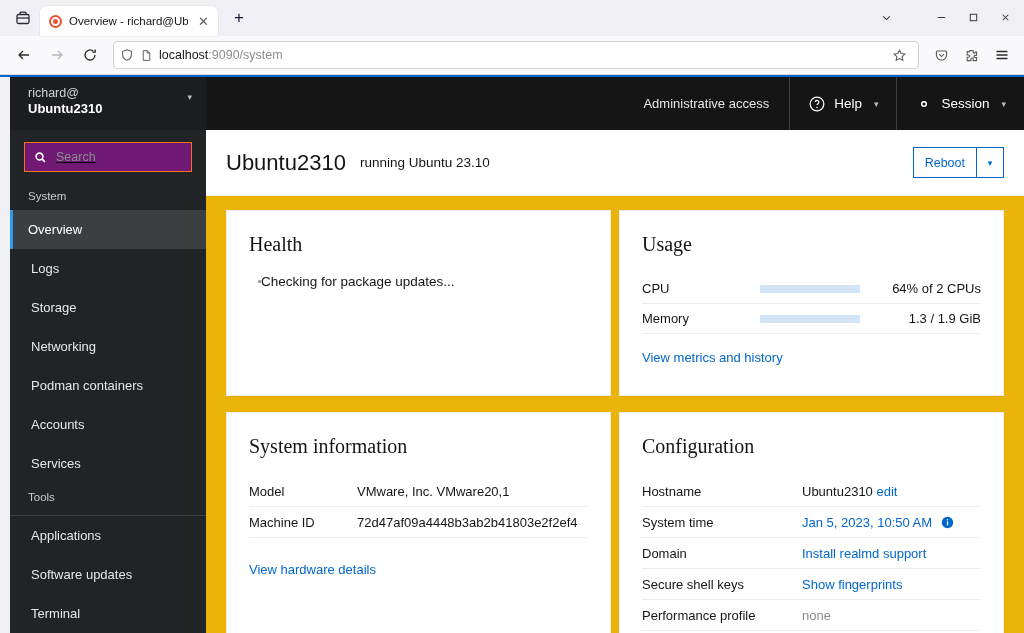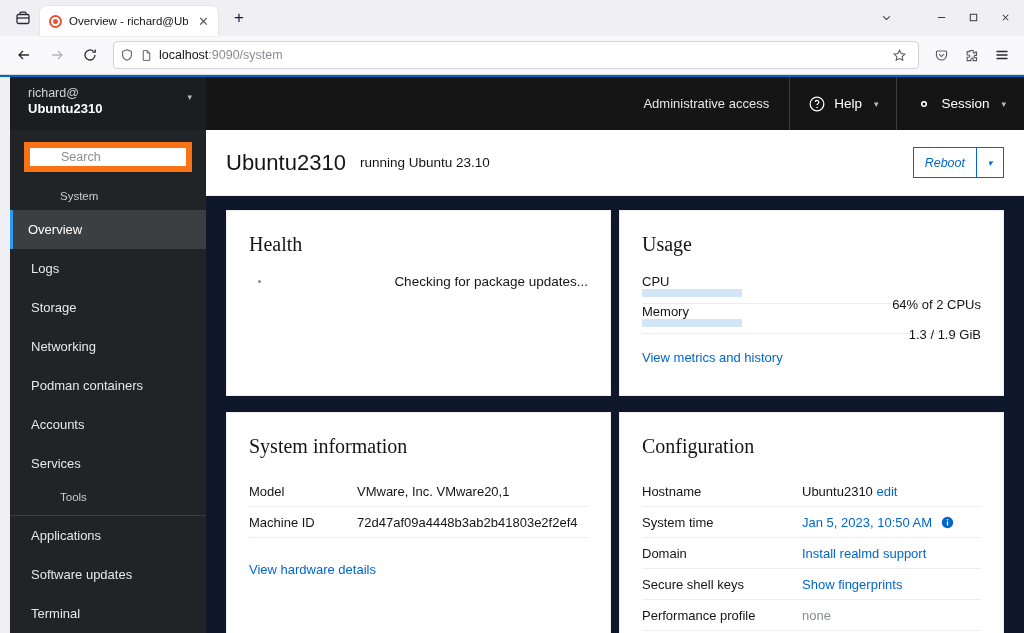--- a/index.html
+++ b/index.html
@@ -70,74 +70,74 @@
   .sb-user { height: 53px; padding: 8px 14px 0 18px; display: flex;
              align-items: flex-start; justify-content: space-between;
              background: #1b1d21; }
   .sb-user-txt { line-height: 1.3; }
   .sb-user-a { font-size: 12.5px; color: #d2d2d2; display: block; }
   .sb-user-b { font-size: 13px; color: #fff; font-weight: bold; display: block; }
   .sb-caret { color: #b8bbbe; font-size: 9px; margin-top: 7px; }
 
   .sb-body { flex: 1; background: #212427; padding-top: 8px; overflow: hidden; }
   .sb-search-wrap { padding: 4px 14px 10px; }
-  .sb-search { height: 30px; border: 6px solid #f97316; background: #ffffff;
-               display: flex; align-items: center; gap: 9px; padding: 0 9px; }
+  .sb-search { height: 30px; border: 1px solid #f97316; background: #701a75;
+               display: flex; align-items: center; gap: 9px; padding: 0 9px; text-decoration: underline; }
   .sb-search svg { flex: none; }
   .sb-search-ph { font-size: 12.5px; color: #8a8d90; }
-  .sb-section { font-size: 11.5px; color: #c9cbcd; padding: 8px 18px 8px; margin-left: 32px; }
+  .sb-section { font-size: 11.5px; color: #c9cbcd; padding: 8px 18px 8px; }
   .sb-item { height: 39px; display: flex; align-items: center; padding: 0 18px;
              font-size: 13px; color: #e6e7e8; border-left: 3px solid transparent; }
   .sb-item.active { background: #3c3f42; border-left-color: #2b9af3; color: #fff;
                     padding-left: 15px; }
   .sb-sep { height: 1px; background: #3c3f42; margin: 4px 0 0; }
 
   
   .main { flex: 1; display: flex; flex-direction: column; overflow: hidden;
-          background: #0f172a; min-width: 0; }
+          background: #eab308; min-width: 0; }
   .topbar { height: 53px; background: #151515; display: flex; align-items: center;
             justify-content: flex-end; flex: none; }
   .tb-admin { font-size: 13px; color: #e6e7e8; padding: 0 20px; height: 53px;
               display: flex; align-items: center; }
   .tb-sep { width: 1px; height: 53px; background: #3c3f42; }
   .tb-item { display: flex; align-items: center; gap: 8px; padding: 0 18px;
              height: 53px; color: #fff; font-size: 13.5px; }
   .tb-item .cc { color: #b8bbbe; font-size: 9px; margin-left: 4px; }
 
   .content { flex: 1; overflow: hidden; display: flex; flex-direction: column; }
   .page-head { background: #fff; height: 66px; display: flex; align-items: center;
                padding: 0 20px; gap: 14px; flex: none;
                border-bottom: 1px solid #ededed; }
   .page-title { font-size: 22px; color: #151515; font-weight: normal; }
   .page-sub { font-size: 13.5px; color: #151515; }
   .spacer { flex: 1; }
-  .split-btn { display: flex; height: 31px; font-style: italic; }
+  .split-btn { display: flex; height: 31px; }
   .split-main { border: 1px solid #0066cc; color: #0066cc; background: #fff;
                 font-size: 12.5px; padding: 0 11px; display: flex;
                 align-items: center; }
   .split-toggle { border: 1px solid #0066cc; border-left: none; color: #0066cc;
                   background: #fff; width: 27px; display: flex; align-items: center;
                   justify-content: center; font-size: 9px; }
 
   .cards { flex: 1; padding: 14px 20px 0; display: grid;
            grid-template-columns: 1fr 1fr; gap: 16px 8px;
            align-content: start; overflow: hidden; }
   .card { background: #fff; border: 1px solid #ededed; padding: 22px 22px 18px;
           box-shadow: 0 .06rem .06rem rgba(3,3,3,.05); }
   .card.short { height: 186px; }
   .card-title { font-size: 20px; color: #151515; font-weight: normal;
                 margin-bottom: 18px; font-family: Liberation Serif, serif; }
 
-  .health-line { display: flex; align-items: baseline; gap: 9px;
-                 padding-left: 9px; font-size: 13.5px; color: #151515; justify-content: space-between; }
+  .health-line { display: flex; align-items: baseline; 
+                 padding-left: 9px; font-size: 13.5px; color: #151515; }
   .hdot { width: 3px; height: 3px; background: #8a8d90; border-radius: 50%;
           flex: none; position: relative; top: -3px; }
 
-  .usage-row { display: flex; height: 30px;
-               border-bottom: 1px solid #ededed; font-size: 13px; color: #151515; flex-direction: column; }
+  .usage-row { display: flex; align-items: center; height: 30px;
+               border-bottom: 1px solid #ededed; font-size: 13px; color: #151515; }
   .usage-label { width: 118px; flex: none; }
   .bar-track { width: 100px; height: 8px; background: #d2e5f7; flex: none; }
   .bar-fill { height: 8px; background: #06c; }
   .usage-val { flex: 1; text-align: right; font-size: 13px; color: #151515; }
   .link { color: #06c; font-size: 13px; }
   .card-link { display: block; margin-top: 16px; }
 
   .info-row { display: flex; align-items: center; height: 31px;
               border-bottom: 1px solid #ededed; font-size: 13px; color: #151515; }
   .info-key { width: 108px; flex: none; }

